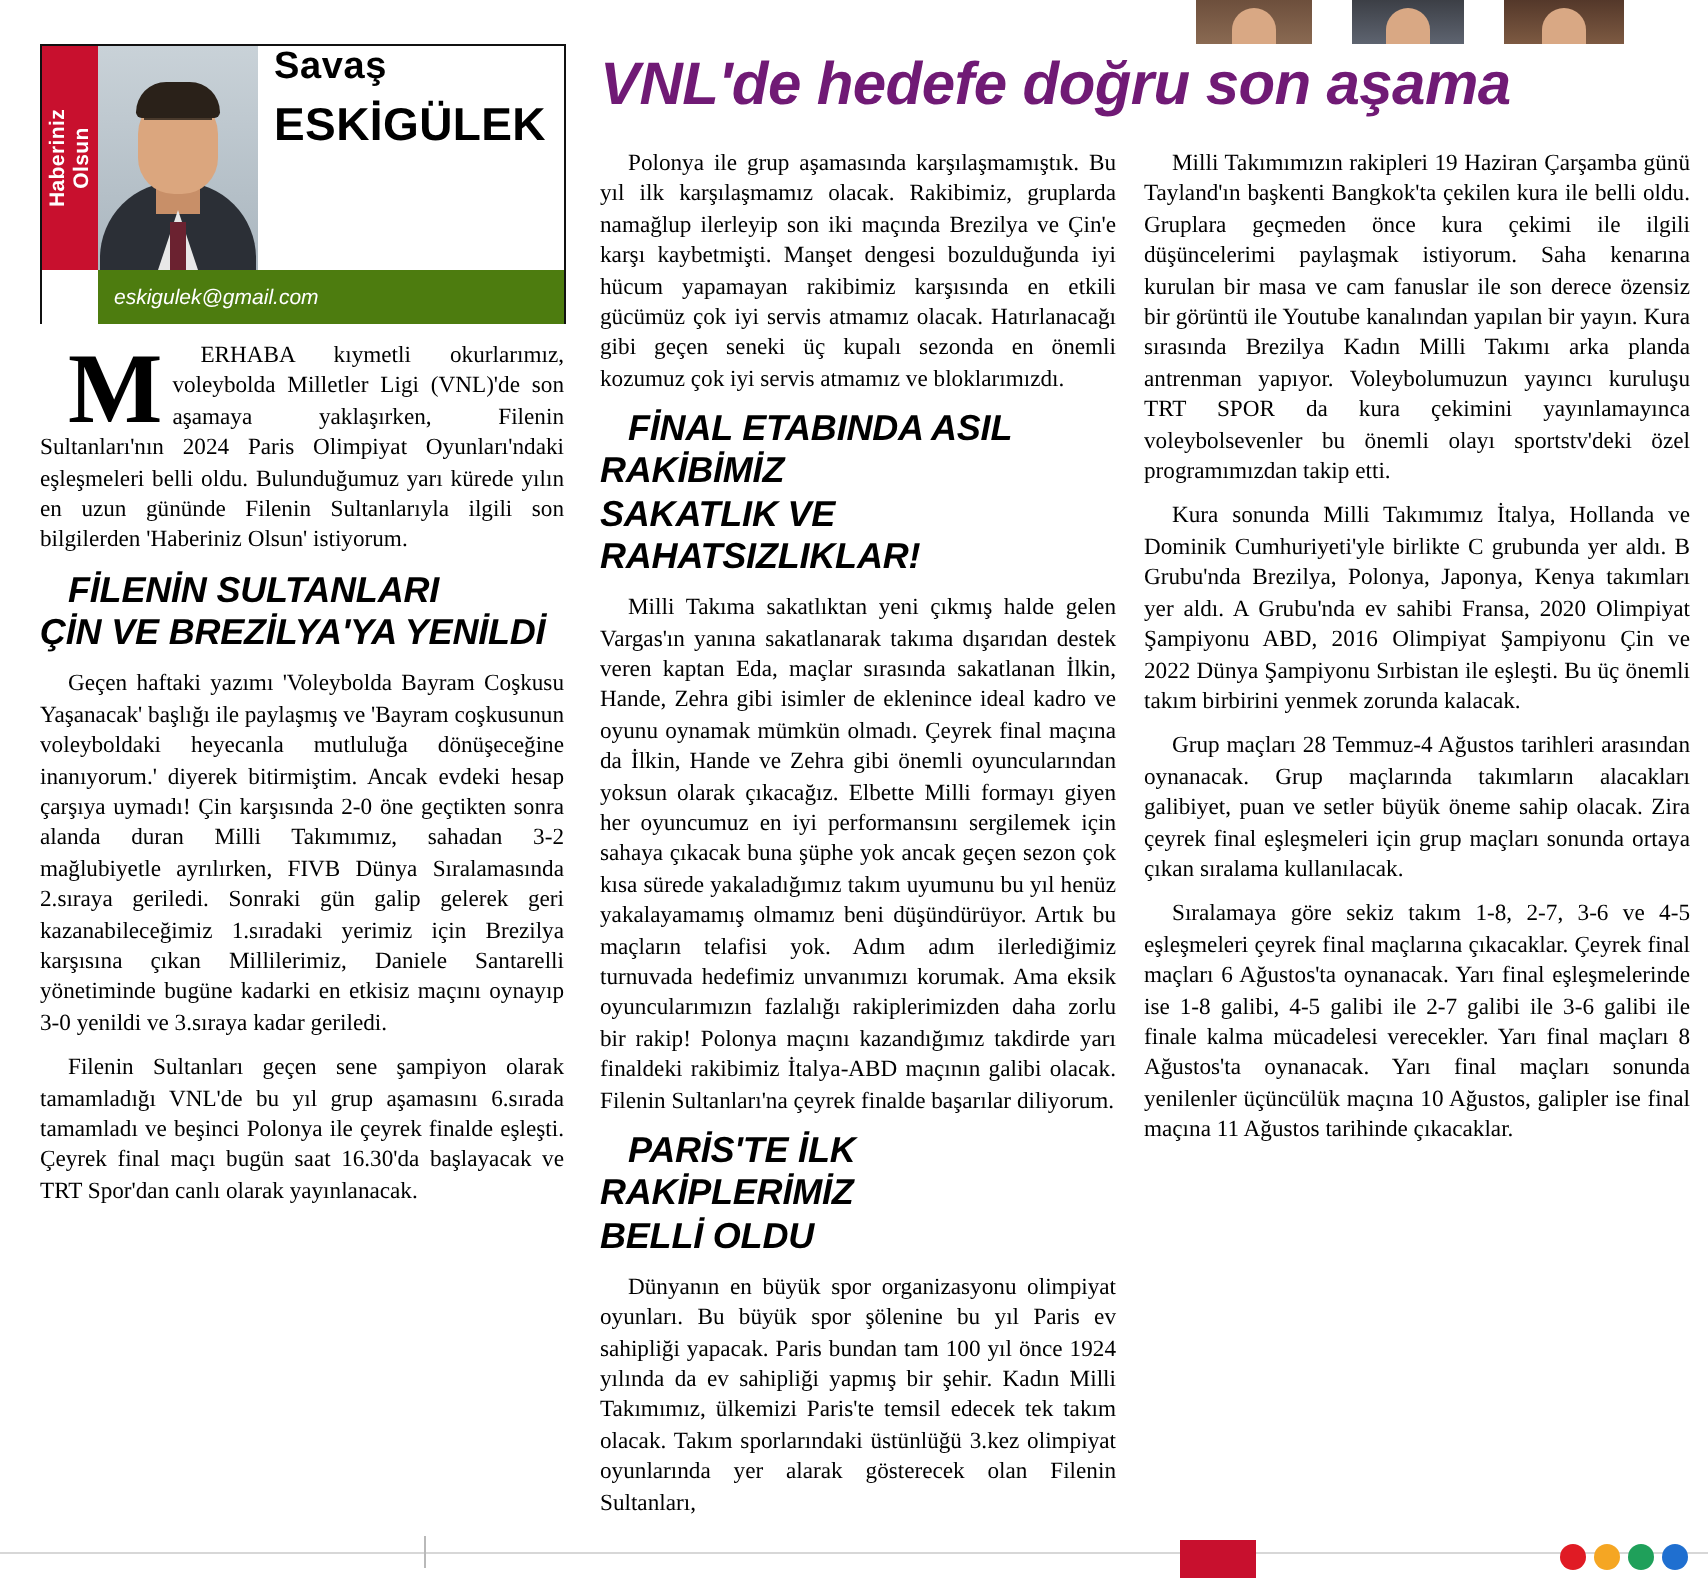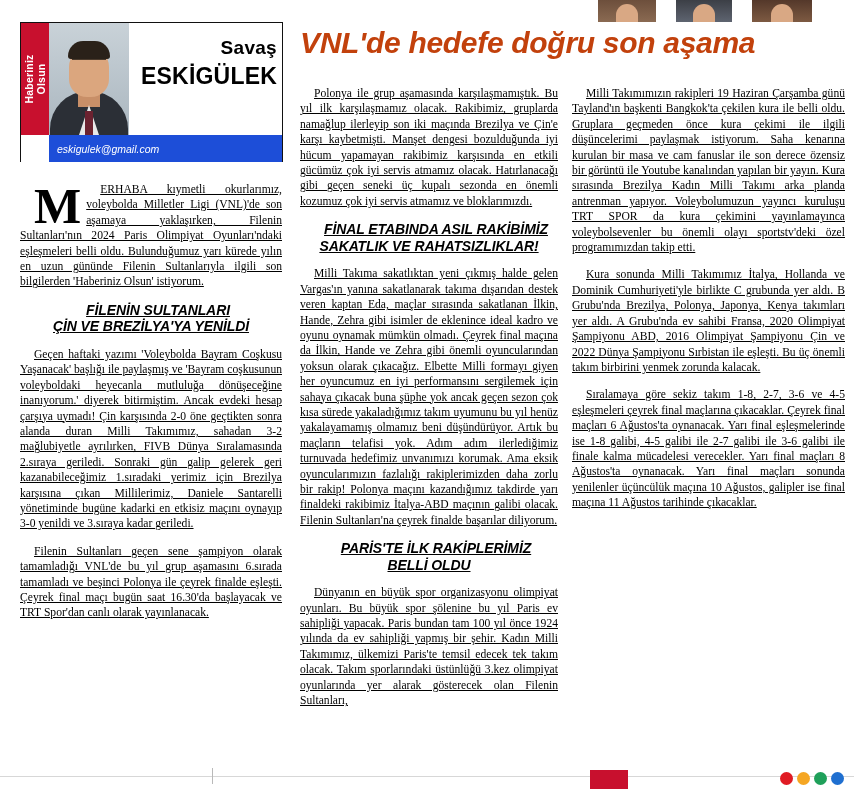--- a/index.html
+++ b/index.html
@@ -57,21 +57,21 @@
   .headline {
     position: absolute;
     left: 300px;
     top: 27px;
     width: 546px;
     font-family: "Liberation Sans", sans-serif;
     font-weight: bold;
     font-size: 30px;
     font-style: italic;
     letter-spacing: -0.3px;
-    color: #c2410c;
+    color: #701a75;
     line-height: 1.05;
   }
 
   
   .author-box {
     position: absolute;
     left: 20px;
     top: 22px;
     width: 263px;
     height: 140px;
@@ -175,43 +175,43 @@
     left: 50%;
     bottom: 66px;
     transform: translateX(-50%);
     width: 34px;
     height: 9px;
     border-top: 1px solid #4a3a2c;
   }
   .author-name {
     position: absolute;
     left: 116px;
-    top: 14px;
+    top: 0;
     width: 140px;
-    text-align: right;
+    text-align: left;
     font-family: "Liberation Sans", sans-serif;
   }
   .author-name .first {
     font-size: 19px;
     font-weight: bold;
     letter-spacing: 0.3px;
   }
   .author-name .last {
     font-size: 23px;
     font-weight: bold;
     letter-spacing: 0.2px;
     margin-top: 4px;
   }
   .author-mail {
     position: absolute;
     left: 28px;
     top: 112px;
     width: 233px;
     height: 27px;
-    background: #1d4ed8;
+    background: #4d7c0f;
     color: #fff;
     font-family: "Liberation Sans", sans-serif;
     font-style: italic;
     font-size: 10.5px;
     display: flex;
     align-items: center;
     padding-left: 8px;
     box-sizing: border-box;
   }
   .author-mail-blank {
@@ -229,36 +229,35 @@
     font-size: 11.6px;
     line-height: 1.33;
     text-align: justify;
     color: #000;
   }
   .col1 { left: 20px;  top: 170px; width: 262px; }
   .col2 { left: 300px; top: 74px;  width: 258px; }
   .col3 { left: 572px; top: 74px;  width: 273px; }
 
   .col p {
-    margin: 12px 0 7px 0;
+    margin: 0 0 7px 0;
     text-indent: 14px;
     hyphens: auto;
-    text-decoration: underline;
   }
   .col p.noind { text-indent: 0; }
 
   .subhead {
     font-family: "Liberation Sans", sans-serif;
     font-weight: bold;
     font-style: italic;
-    font-size: 14px;
+    font-size: 18px;
     line-height: 1.18;
     margin: 9px 0 6px 0;
     text-indent: 0;
-    text-align: center;
+    text-align: left;
     letter-spacing: -0.1px;
   }
 
   .dropcap-para {
     text-indent: 0;
     min-height: 64px;
   }
   .dropcap {
     float: left;
     font-family: "Liberation Serif", serif;
@@ -367,20 +366,21 @@
 SAKATLIK VE RAHATSIZLIKLAR!</p>
     <p>Milli Takıma sakatlıktan yeni çıkmış halde gelen Vargas'ın yanına sakatlanarak takıma dışarıdan destek veren kaptan Eda, maçlar sırasında sakatlanan İlkin, Hande, Zehra gibi isimler de eklenince ideal kadro ve oyunu oynamak mümkün olmadı. Çeyrek final maçına da İlkin, Hande ve Zehra gibi önemli oyuncularından yoksun olarak çıkacağız. Elbette Milli formayı giyen her oyuncumuz en iyi performansını sergilemek için sahaya çıkacak buna şüphe yok ancak geçen sezon çok kısa sürede yakaladığımız takım uyumunu bu yıl henüz yakalayamamış olmamız beni düşündürüyor. Artık bu maçların telafisi yok. Adım adım ilerlediğimiz turnuvada hedefimiz unvanımızı korumak. Ama eksik oyuncularımızın fazlalığı rakiplerimizden daha zorlu bir rakip! Polonya maçını kazandığımız takdirde yarı finaldeki rakibimiz İtalya-ABD maçının galibi olacak. Filenin Sultanları'na çeyrek finalde başarılar diliyorum.</p>
     <p class="subhead" style="white-space:pre-line">PARİS'TE İLK RAKİPLERİMİZ
 BELLİ OLDU</p>
     <p>Dünyanın en büyük spor organizasyonu olimpiyat oyunları. Bu büyük spor şölenine bu yıl Paris ev sahipliği yapacak. Paris bundan tam 100 yıl önce 1924 yılında da ev sahipliği yapmış bir şehir. Kadın Milli Takımımız, ülkemizi Paris'te temsil edecek tek takım olacak. Takım sporlarındaki üstünlüğü 3.kez olimpiyat oyunlarında yer alarak gösterecek olan Filenin Sultanları,</p>
   </div>
 
   <div class="col col3">
     <p>Milli Takımımızın rakipleri 19 Haziran Çarşamba günü Tayland'ın başkenti Bangkok'ta çekilen kura ile belli oldu. Gruplara geçmeden önce kura çekimi ile ilgili düşüncelerimi paylaşmak istiyorum. Saha kenarına kurulan bir masa ve cam fanuslar ile son derece özensiz bir görüntü ile Youtube kanalından yapılan bir yayın. Kura sırasında Brezilya Kadın Milli Takımı arka planda antrenman yapıyor. Voleybolumuzun yayıncı kuruluşu TRT SPOR da kura çekimini yayınlamayınca voleybolsevenler bu önemli olayı sportstv'deki özel programımızdan takip etti.</p>
     <p>Kura sonunda Milli Takımımız İtalya, Hollanda ve Dominik Cumhuriyeti'yle birlikte C grubunda yer aldı. B Grubu'nda Brezilya, Polonya, Japonya, Kenya takımları yer aldı. A Grubu'nda ev sahibi Fransa, 2020 Olimpiyat Şampiyonu ABD, 2016 Olimpiyat Şampiyonu Çin ve 2022 Dünya Şampiyonu Sırbistan ile eşleşti. Bu üç önemli takım birbirini yenmek zorunda kalacak.</p>
+    <p>Grup maçları 28 Temmuz-4 Ağustos tarihleri arasından oynanacak. Grup maçlarında takımların alacakları galibiyet, puan ve setler büyük öneme sahip olacak. Zira çeyrek final eşleşmeleri için grup maçları sonunda ortaya çıkan sıralama kullanılacak.</p>
     <p>Sıralamaya göre sekiz takım 1-8, 2-7, 3-6 ve 4-5 eşleşmeleri çeyrek final maçlarına çıkacaklar. Çeyrek final maçları 6 Ağustos'ta oynanacak. Yarı final eşleşmelerinde ise 1-8 galibi, 4-5 galibi ile 2-7 galibi ile 3-6 galibi ile finale kalma mücadelesi verecekler. Yarı final maçları 8 Ağustos'ta oynanacak. Yarı final maçları sonunda yenilenler üçüncülük maçına 10 Ağustos, galipler ise final maçına 11 Ağustos tarihinde çıkacaklar.</p>
   </div>
 
   <div class="bottom-rule"></div>
   <div class="bottom-tick"></div>
   <div class="bottom-red"></div>
   <div class="bottom-logo">
     <i class="i1"></i>
     <i class="i2"></i>
     <i class="i3"></i>

